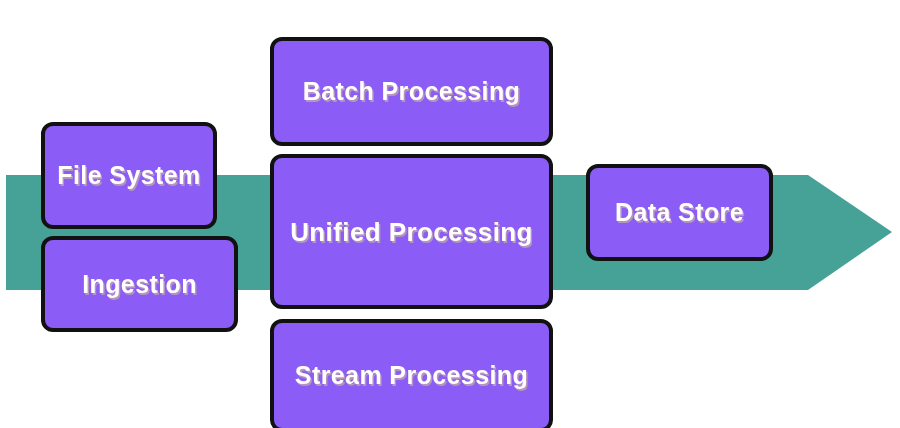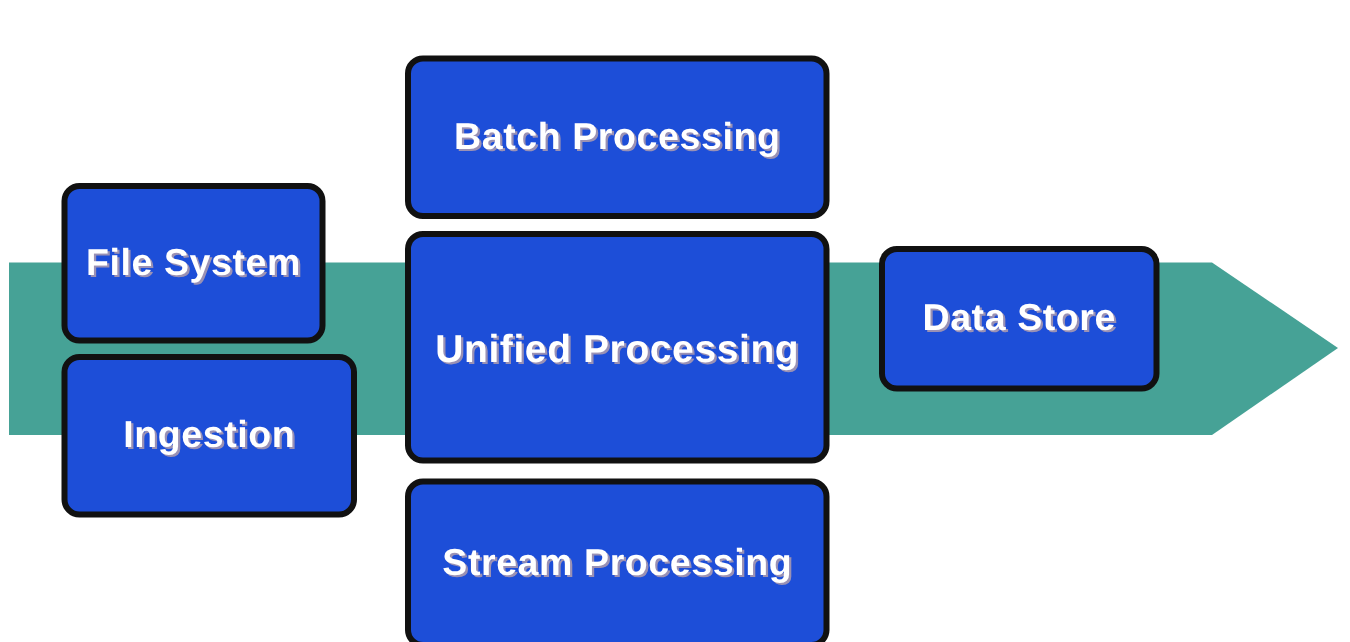--- a/index.html
+++ b/index.html
@@ -26,41 +26,41 @@
     top: 0;
     width: 900px;
     height: 428px;
     pointer-events: none;
   }
 
   
   .node {
     position: absolute;
     box-sizing: border-box;
-    background: #1d4ed8;
+    background: #8b5cf6;
     border: 4px solid #111111;
     border-radius: 12px;
     display: flex;
     align-items: center;
     justify-content: center;
   }
   .node-label {
     color: #ffffff;
     font-family: "Liberation Sans", sans-serif;
     font-weight: bold;
     font-size: 25px;
     letter-spacing: 0.4px;
     line-height: 1;
     white-space: nowrap;
     text-shadow: 1.5px 1.5px 0 rgba(196,168,168,0.75);
   }
 
   
   .node-file-system      { left: 41px;  top: 122px; width: 176px; height: 107px; }
-  .node-ingestion        { left: 41px;  top: 236px; width: 197px; height: 109px;  }
+  .node-ingestion        { left: 41px;  top: 236px; width: 197px; height: 96px;  }
   .node-batch            { left: 270px; top: 37px;  width: 283px; height: 109px; }
   .node-unified          { left: 270px; top: 154px; width: 283px; height: 155px; justify-content: center; }
   .node-stream           { left: 270px; top: 319px; width: 283px; height: 113px; }
   .node-data-store       { left: 586px; top: 164px; width: 187px; height: 97px; }
 
   .node-unified .node-label { font-size: 26px; }
 </style>
 </head>
 <body>
 

